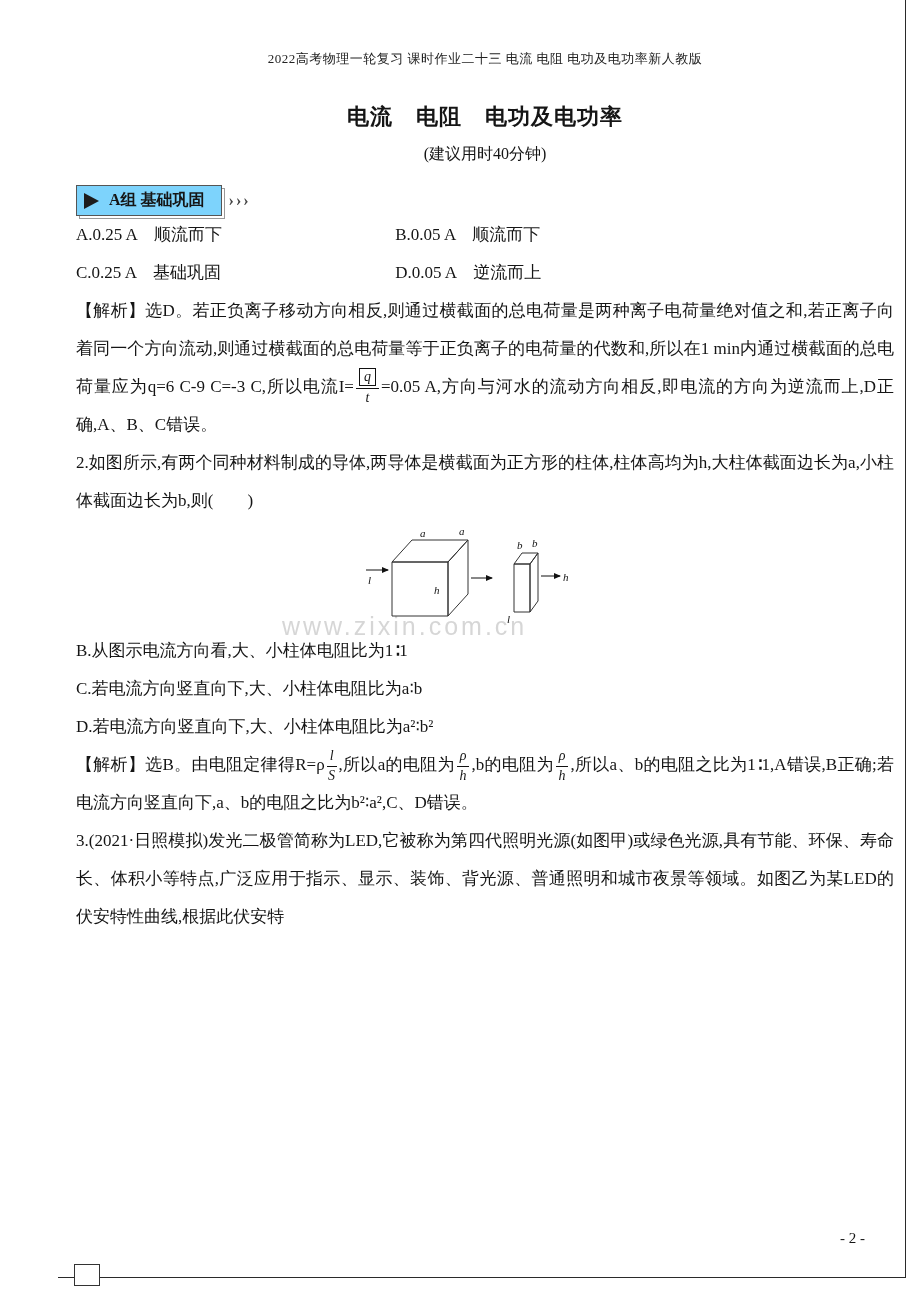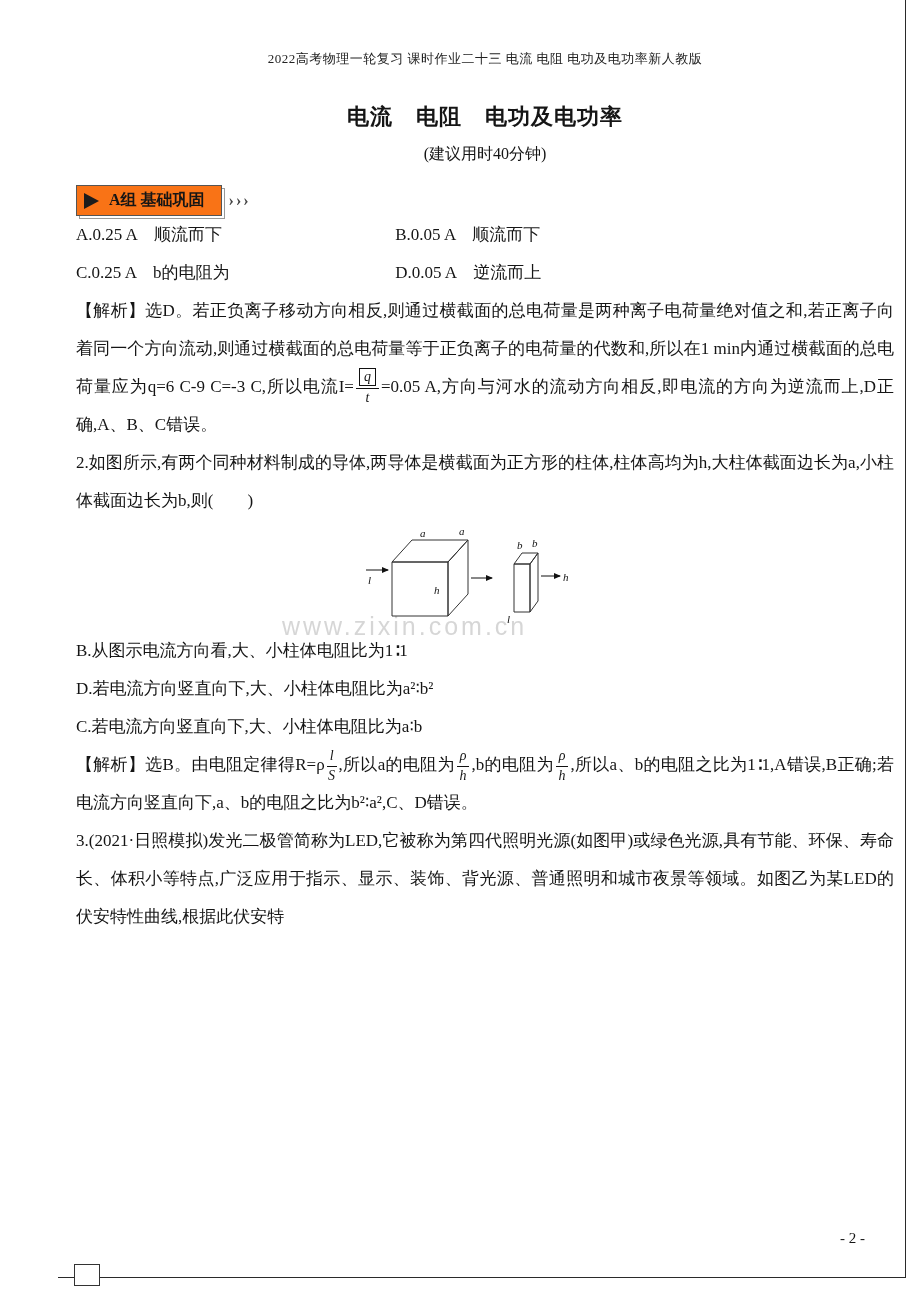--- a/index.html
+++ b/index.html
@@ -12,21 +12,21 @@
     position:absolute;left:282px;top:612px;z-index:0;
     font-size:25px;letter-spacing:3px;color:#c9c9c9;opacity:.75;
     font-family:"Liberation Sans",sans-serif;
   }
   .content{position:absolute;left:76px;top:0;width:818px;z-index:1;}
   .doc-header{margin-top:50px;text-align:center;font-size:13px;letter-spacing:.5px;color:#222;}
   .doc-title{margin-top:34px;text-align:center;font-size:22px;font-weight:bold;letter-spacing:1px;font-family:Liberation Mono, monospace;}
   .doc-subtitle{margin-top:12px;text-align:center;font-size:16px;}
   .badge-row{margin-top:20px;display:flex;align-items:center;}
   .badge{
-    position:relative;border:1px solid #555;background:#f97316;
+    position:relative;border:1px solid #555;background:#7dd3fc;
     box-shadow:3px 3px 0 -1px #fff,3px 3px 0 0 #999;
     padding:4px 16px 4px 32px;font-size:16px;font-weight:bold;
   }
   .badge .flag{
     position:absolute;left:7px;top:50%;transform:translateY(-50%);
     width:0;height:0;border-left:15px solid #1c1c1c;
     border-top:8px solid transparent;border-bottom:8px solid transparent;
   }
   .badge-arrows{margin-left:7px;font-size:16px;font-weight:bold;color:#444;letter-spacing:2px;}
   p.body{margin:0;font-size:17px;line-height:38px;text-align:justify;}
@@ -68,21 +68,21 @@
     </span>
     <span class="badge-arrows">›››</span>
   </div>
 
 
   <p class="optrow">
     <span class="w315">A.0.25 A　顺流而下</span>
     <span class="opt">B.0.05 A　顺流而下</span>
   </p>
   <p class="optrow">
-    <span class="w315">C.0.25 A　b的电阻为</span>
+    <span class="w315">C.0.25 A　基础巩固</span>
     <span class="opt">D.0.05 A　逆流而上</span>
   </p>
 
   <p class="body">
     <span>【解析】选D。若正负离子移动方向相反,则通过横截面的总电荷量是两种离子电荷量绝对值之和,若正离子向着同一个方向流动,则通过横截面的总电荷量等于正负离子的电荷量的代数和,所以在1 min内通过横截面的总电荷量应为q=6 C-9 C=-3 C,所以电流I=</span><span class="frac"><span class="num"><span class="boxed">q</span></span><span class="den">t</span></span><span>=0.05 A,方向与河水的流动方向相反,即电流的方向为逆流而上,D正确,A、B、C错误。</span>
   </p>
 
   <p class="body">2.如图所示,有两个同种材料制成的导体,两导体是横截面为正方形的柱体,柱体高均为h,大柱体截面边长为a,小柱体截面边长为b,则(　　)</p>
 
   <div class="figure">
@@ -112,22 +112,22 @@
       </g>
       <line x1="177" y1="50" x2="196" y2="50" stroke="#111" stroke-width="1" marker-end="url(#arrow)"></line>
       <text class="fig-label" x="153" y="23">b</text>
       <text class="fig-label" x="168" y="21">b</text>
       <text class="fig-label" x="199" y="55">h</text>
       <text class="fig-label" x="143" y="97">l</text>
     </svg>
   </div>
 
   <p class="body">B.从图示电流方向看,大、小柱体电阻比为1∶1</p>
+  <p class="body">C.若电流方向竖直向下,大、小柱体电阻比为a∶b</p>
   <p class="body">D.若电流方向竖直向下,大、小柱体电阻比为a²∶b²</p>
-  <p class="body">C.若电流方向竖直向下,大、小柱体电阻比为a∶b</p>
 
   <p class="body">
     <span>【解析】选B。由电阻定律得R=ρ</span><span class="frac"><span class="num">l</span><span class="den">S</span></span><span>,所以a的电阻为</span><span class="frac"><span class="num">ρ</span><span class="den">h</span></span><span>,b的电阻为</span><span class="frac"><span class="num">ρ</span><span class="den">h</span></span><span>,所以a、b的电阻之比为1∶1,A错误,B正确;若电流方向竖直向下,a、b的电阻之比为b²∶a²,C、D错误。</span>
   </p>
 
   <p class="body">3.(2021·日照模拟)发光二极管简称为LED,它被称为第四代照明光源(如图甲)或绿色光源,具有节能、环保、寿命长、体积小等特点,广泛应用于指示、显示、装饰、背光源、普通照明和城市夜景等领域。如图乙为某LED的伏安特性曲线,根据此伏安特</p>
 
 </div>
 
 <div class="footer">- 2 -</div>

